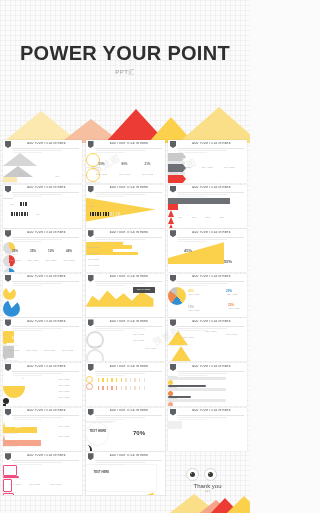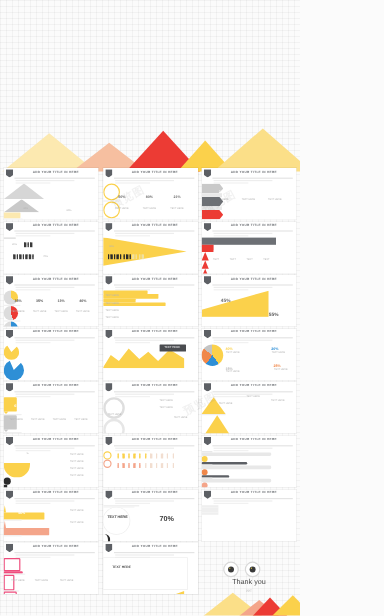--- a/index.html
+++ b/index.html
@@ -57,20 +57,24 @@
     border:1px solid #d8d8d8;}
   .pupil{position:absolute;left:3px;top:3px;width:5px;height:5px;border-radius:50%;background:#3a3a3a;}
   .pupil::after{content:"";position:absolute;left:1px;top:1px;width:1.4px;height:1.4px;border-radius:50%;background:#e8d24a;}
 </style>
 </head>
 <body>
 
 <div id="stage">
   <div id="grid"></div>
 
+  <div class="hero">
+    <div class="hero-title">POWER YOUR POINT</div>
+    <div class="hero-sub">PPT汇</div>
+  </div>
 
   <div id="mt-top">
       <div class="mt" style="left: 2px; top: 108px; border-left: 39px solid transparent; border-right: 39px solid transparent; border-bottom: 32px solid rgb(252, 233, 176);"></div>
       <div class="mt" style="left: 60px; top: 116px; border-left: 31px solid transparent; border-right: 31px solid transparent; border-bottom: 24px solid rgb(246, 191, 160);"></div>
       <div class="mt" style="left: 105px; top: 106px; border-left: 31px solid transparent; border-right: 31px solid transparent; border-bottom: 34px solid rgb(236, 59, 52);"></div>
       <div class="mt" style="left: 148px; top: 114px; border-left: 23px solid transparent; border-right: 23px solid transparent; border-bottom: 26px solid rgb(251, 209, 75);"></div>
       <div class="mt" style="left: 178px; top: 104px; border-left: 41px solid transparent; border-right: 41px solid transparent; border-bottom: 36px solid rgb(251, 223, 136);"></div>
     </div>
   <div id="slides">
       <div class="slide" style="left: 3px; top: 140px; width: 79px; height: 43px;">

